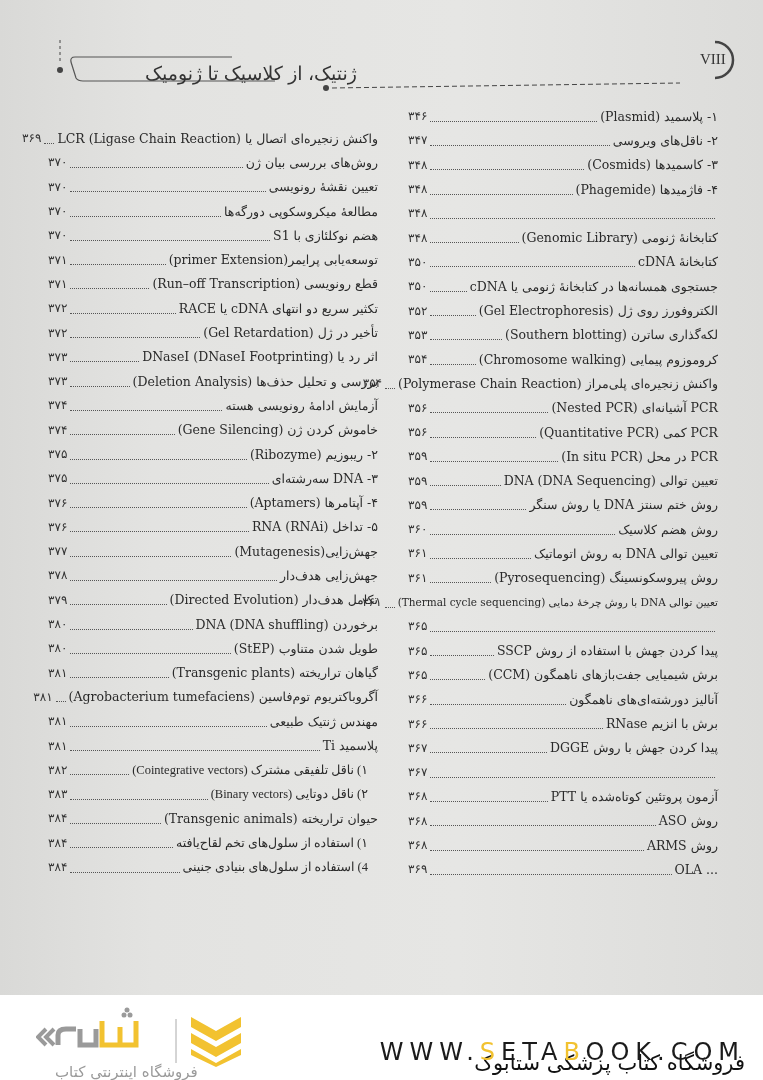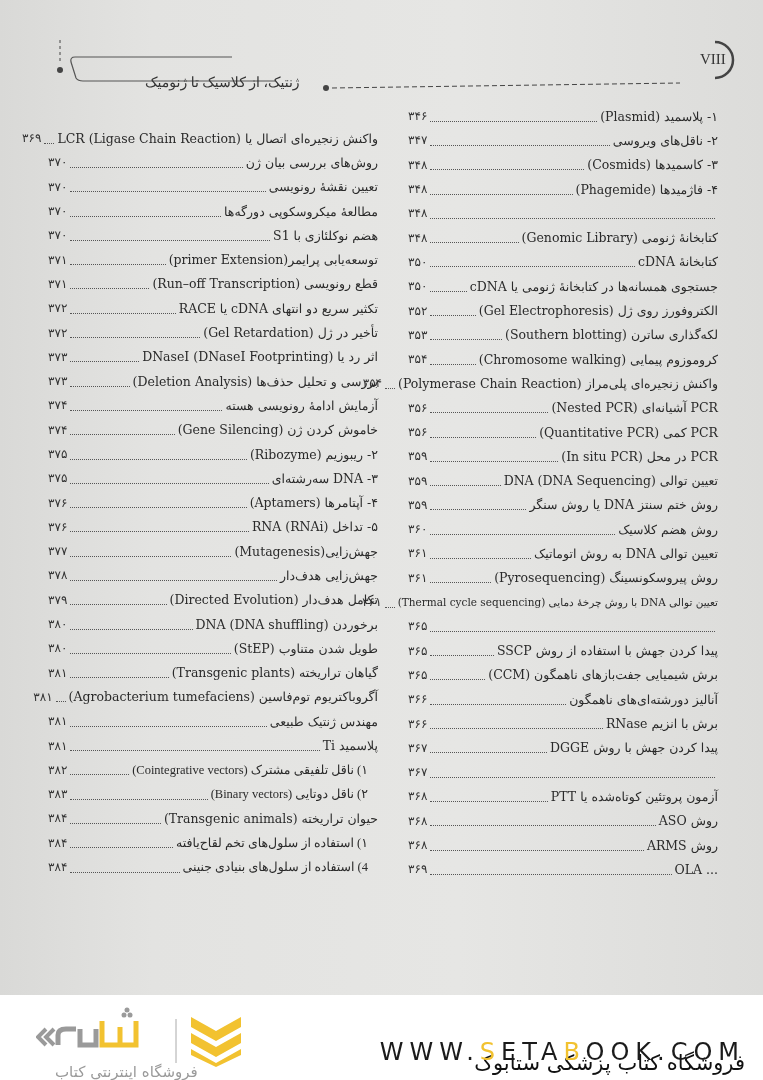--- a/index.html
+++ b/index.html
@@ -1,18 +1,18 @@
 <!DOCTYPE html>
 <html><head>
 <meta charset="utf-8">
 <style>
   html, body { margin:0; padding:0; }
   body { width:763px; height:1080px; overflow:hidden; background:#fff; font-family:"DejaVu Serif", serif; }
   .page { position:absolute; left:0; top:0; width:763px; height:995px; background:linear-gradient(90deg,#d9d9d7 0%,#e3e3e1 20%,#e6e6e4 60%,#dcdcda 100%); overflow:hidden; }
-  .header-title { position:absolute; left:145px; top:62px; font-size:14px; color:#333; direction:rtl; font-family:Liberation Serif, serif;margin-top:12px; }
+  .header-title { position:absolute; left:145px; top:62px; font-size:19px; color:#333; direction:rtl; font-family:Liberation Sans, sans-serif; }
   .page-num-text { position:absolute; left:700px; top:51px; font-size:15px; color:#333; font-family:"Liberation Serif", serif; }
   .deco { position:absolute; left:0; top:0; }
   .col { position:absolute; direction:rtl; }
   .col.right { left:408px; width:310px; top:104px; }
   .col.left { left:48px; width:330px; top:126px; }
   .row { height:24.3px; display:flex; flex-direction:row; align-items:center; font-size:12.5px; color:#2a2a2a; white-space:nowrap; }
   .row .title { flex:0 0 auto; }
   .row .dots { flex:1 1 auto; border-bottom:1.5px dotted #555; margin:0 3px; height:10px; min-width:10px; }
   .row .pg { flex:0 0 auto; font-size:12px; color:#333; }
   .row.indent .title { padding-right:10px;font-family:Liberation Serif, serif; }

